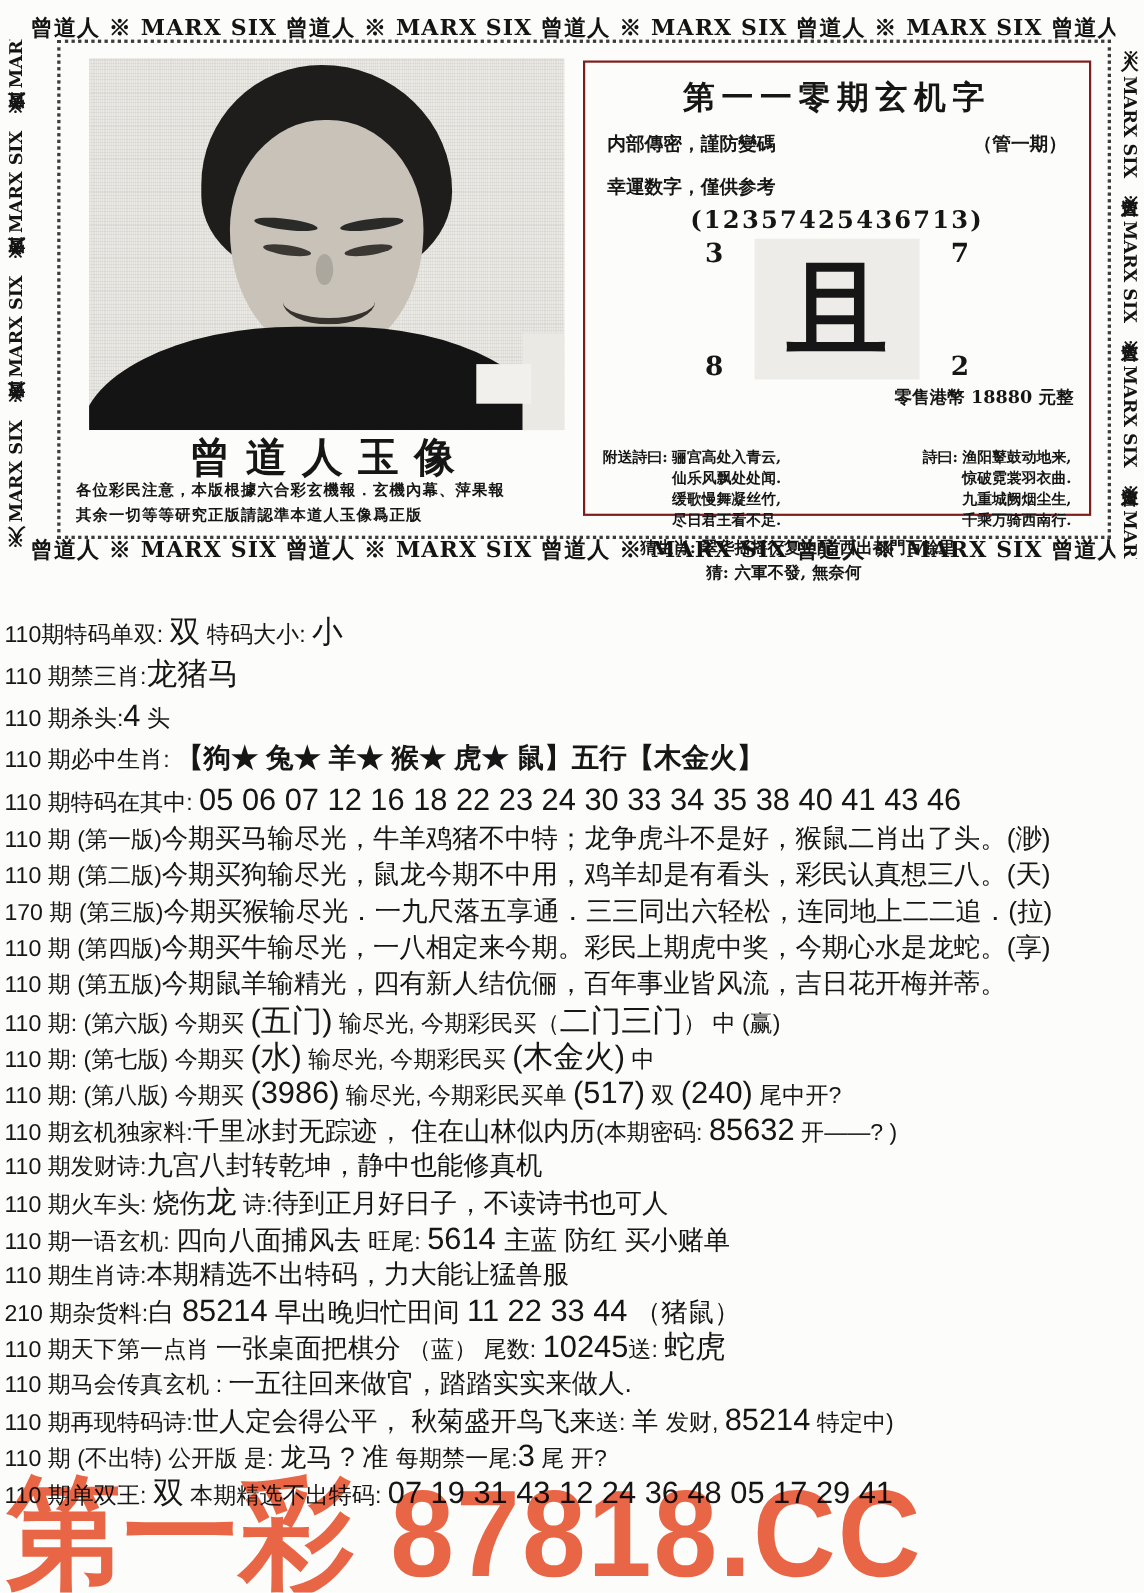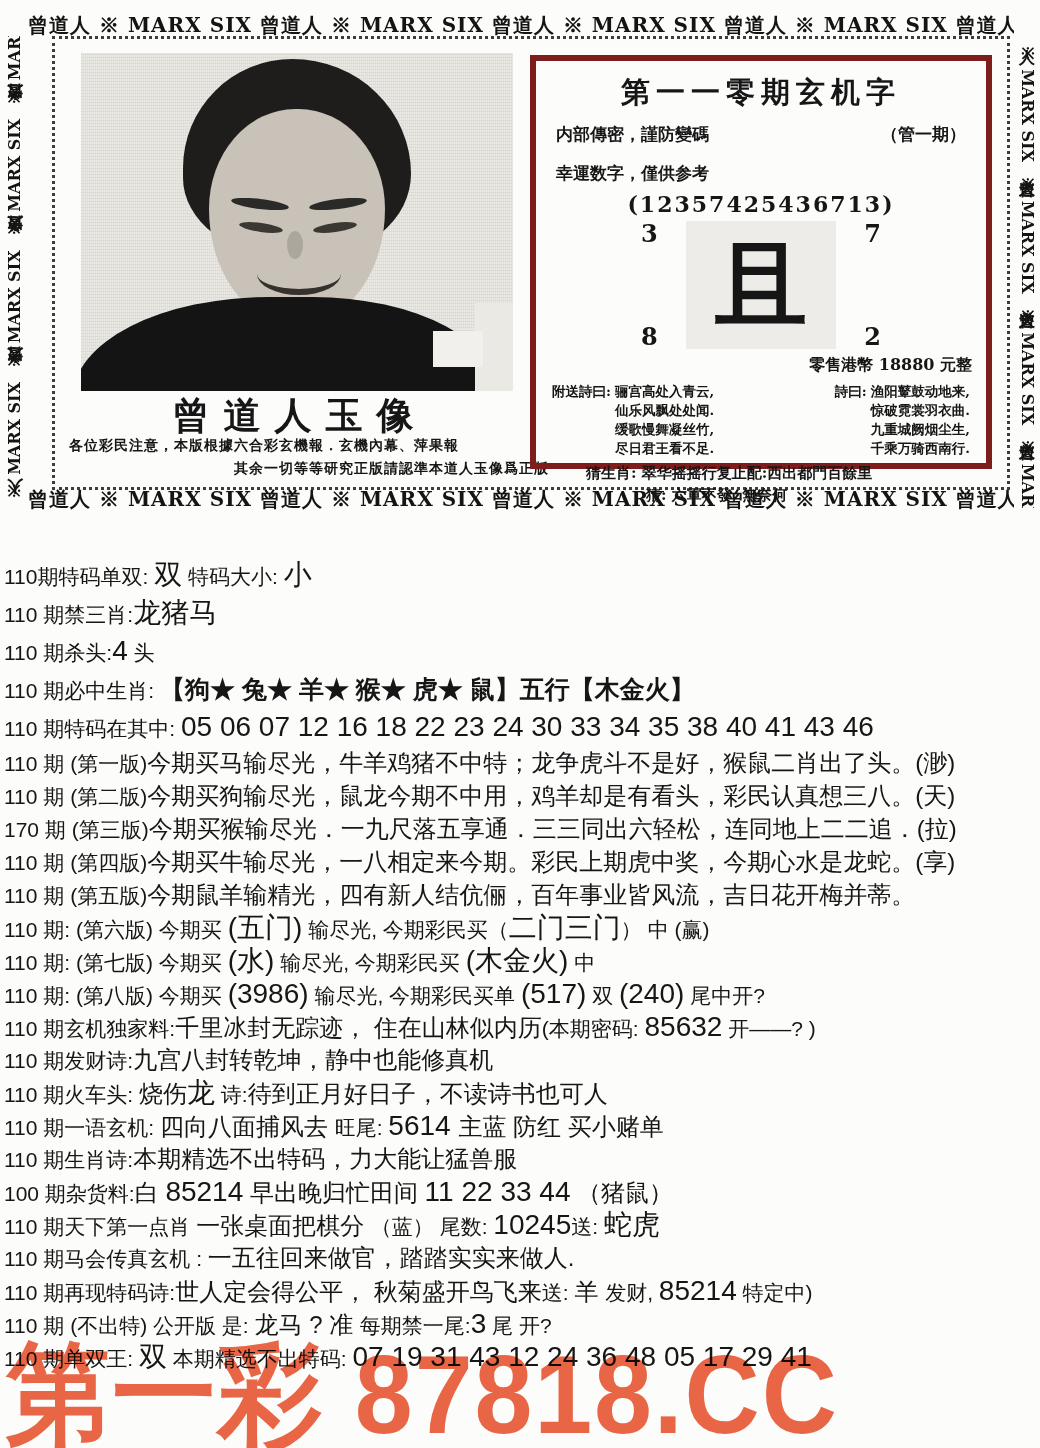--- a/index.html
+++ b/index.html
@@ -39,42 +39,42 @@
   .ph-body{left:-8px;top:244px;width:428px;height:100px;background:#141414;
            border-radius:46% 44% 0 0/100% 100% 0 0;}
   .ph-notch{left:394px;top:250px;width:42px;height:92px;background:#ebe9e4;}
   .ph-notch2{left:352px;top:278px;width:50px;height:36px;background:#f2f0ec;}
 
   .caption{position:absolute;left:20px;top:352px;width:450px;text-align:center;
            font-family:"DejaVu Serif",serif;font-weight:bold;font-size:37px;letter-spacing:14px;}
   .note{position:absolute;left:14px;width:480px;font-family:"DejaVu Serif",serif;
         font-weight:bold;font-size:14px;letter-spacing:1px;}
   .note1{top:398px;}
-  .note2{top:421px;text-align:right;}
+  .note2{top:421px;}
 
   
-  .infobox{position:absolute;left:475px;top:16px;width:462px;height:414px;border:6px solid #7f1d1d;
+  .infobox{position:absolute;left:475px;top:16px;width:462px;height:414px;border:2px solid #7f1d1d;
            box-sizing:border-box;padding:8px 14px 6px;display:flex;flex-direction:column;
            font-family:"DejaVu Serif",serif;color:#161616;}
   .bx-title{text-align:center;font-size:29px;font-weight:bold;letter-spacing:6px;margin:4px 0 8px;}
   .bx-row{display:flex;justify-content:space-between;font-size:17px;font-weight:bold;margin:2px 6px 12px;}
   .bx-line2{font-size:17px;font-weight:bold;margin:4px 6px 0;}
   .bx-nums{text-align:center;font-size:22px;font-weight:bold;letter-spacing:2px;margin:6px 0 2px;}
   .bx-char-wrap{display:flex;justify-content:center;margin:2px 0;}
   .bx-char-grid{position:relative;width:240px;height:128px;}
   .bx-corner{position:absolute;font-size:24px;font-weight:bold;}
   .c-tl{left:0;top:-2px;}  .c-tr{right:0;top:-2px;}
   .c-bl{left:0;bottom:-2px;} .c-br{right:0;bottom:-2px;}
   .bx-char{position:absolute;left:45px;top:0;width:150px;height:128px;background:#edece8;
            display:flex;align-items:center;justify-content:center;font-size:92px;font-weight:bold;
            font-family:"DejaVu Serif",serif;line-height:1;}
   .bx-price{text-align:right;font-size:16px;font-weight:bold;margin:4px 0 2px;padding-left:120px;}
   .bx-poems{display:flex;justify-content:space-between;font-size:13.5px;font-weight:bold;
             line-height:19px;margin-top:4px;padding:0 2px;}
-  .bx-poem-col{display:flex;}
+  .bx-poem-col{display:flex;margin-top:29px;}
   .bx-poem-label{margin-right:4px;white-space:nowrap;}
   .bx-guess{display:flex;justify-content:flex-start;font-size:15px;font-weight:bold;
             margin-top:6px;padding:0 8px 0 36px;}
   .bx-guess2{font-size:15px;font-weight:bold;margin-top:3px;padding-left:96px;}
 
   
   .body-lines{position:absolute;left:4px;top:556px;width:1016px;}
   .line{line-height:33px;height:33px;white-space:nowrap;overflow:hidden;}
   .line.tall{line-height:38px;height:38px;}
   .sg-p{font-size:21px;}
@@ -175,21 +175,21 @@
       <div class="line"><span class="sg-p">110 期 (第四版)</span><span class="sg-n">今期买牛输尽光，一八相定来今期。彩民上期虎中奖，今期心水是龙蛇。(享)</span></div>
       <div class="line"><span class="sg-p">110 期 (第五版)</span><span class="sg-n">今期鼠羊输精光，四有新人结伉俪，百年事业皆风流，吉日花开梅并蒂。</span></div>
       <div class="line"><span class="sg-p">110 期: (第六版) 今期买 </span><span class="sg-b">(五门)</span><span class="sg-p"> 输尽光, 今期彩民买（</span><span class="sg-b">二门三门</span><span class="sg-p">） 中 (赢)</span></div>
       <div class="line"><span class="sg-p">110 期: (第七版) 今期买 </span><span class="sg-b">(水)</span><span class="sg-p"> 输尽光, 今期彩民买 </span><span class="sg-b">(木金火)</span><span class="sg-p"> 中</span></div>
       <div class="line"><span class="sg-p">110 期: (第八版) 今期买 </span><span class="sg-b">(3986)</span><span class="sg-p"> 输尽光, 今期彩民买单 </span><span class="sg-b">(517)</span><span class="sg-p"> 双 </span><span class="sg-b">(240)</span><span class="sg-p"> 尾中开?</span></div>
       <div class="line"><span class="sg-p">110 期玄机独家料:</span><span class="sg-n">千里冰封无踪迹， 住在山林似内历</span><span class="sg-p">(本期密码: </span><span class="sg-b">85632</span><span class="sg-p"> 开——? )</span></div>
       <div class="line"><span class="sg-p">110 期发财诗:</span><span class="sg-n">九宫八封转乾坤，静中也能修真机</span></div>
       <div class="line"><span class="sg-p">110 期火车头: </span><span class="sg-n">烧伤</span><span class="sg-b">龙</span><span class="sg-p"> 诗:</span><span class="sg-n">待到正月好日子，不读诗书也可人</span></div>
       <div class="line"><span class="sg-p">110 期一语玄机: </span><span class="sg-n">四向八面捕风去 </span><span class="sg-p">旺尾: </span><span class="sg-b">5614 </span><span class="sg-n">主蓝  防红  买小赌单</span></div>
       <div class="line"><span class="sg-p">110 期生肖诗:</span><span class="sg-n">本期精选不出特码，力大能让猛兽服</span></div>
-      <div class="line"><span class="sg-p">100 期杂货料:</span><span class="sg-n">白  </span><span class="sg-b">85214</span><span class="sg-n">  早出晚归忙田间  </span><span class="sg-b">11 22 33 44</span><span class="sg-n"> （猪鼠）</span></div>
+      <div class="line"><span class="sg-p">210 期杂货料:</span><span class="sg-n">白  </span><span class="sg-b">85214</span><span class="sg-n">  早出晚归忙田间  </span><span class="sg-b">11 22 33 44</span><span class="sg-n"> （猪鼠）</span></div>
       <div class="line"><span class="sg-p">110 期天下第一点肖 </span><span class="sg-n">一张桌面把棋分 </span><span class="sg-p">（蓝） 尾数: </span><span class="sg-b">10245</span><span class="sg-p">送: </span><span class="sg-b">蛇虎</span></div>
       <div class="line"><span class="sg-p">110 期马会传真玄机 : </span><span class="sg-n">一五往回来做官，踏踏实实来做人.</span></div>
       <div class="line"><span class="sg-p">110 期再现特码诗:</span><span class="sg-n">世人定会得公平， 秋菊盛开鸟飞来</span><span class="sg-p">送: </span><span class="sg-n">羊 </span><span class="sg-p">发财, </span><span class="sg-b">85214</span><span class="sg-p"> 特定中)</span></div>
       <div class="line"><span class="sg-p">110 期 (不出特) 公开版 是: </span><span class="sg-n">龙马 ? 准 </span><span class="sg-p">每期禁一尾:</span><span class="sg-b">3</span><span class="sg-p"> 尾 开?</span></div>
       <div class="line"><span class="sg-p">110 期单双王: </span><span class="sg-b">双</span><span class="sg-p"> 本期精选不出特码: </span><span class="sg-b">07 19 31 43 12 24 36 48 05 17 29 41</span></div>
     </div>
 
   <div class="watermark" style="color: rgb(232, 78, 40);">第一彩 87818.CC</div>
 
 </div>

